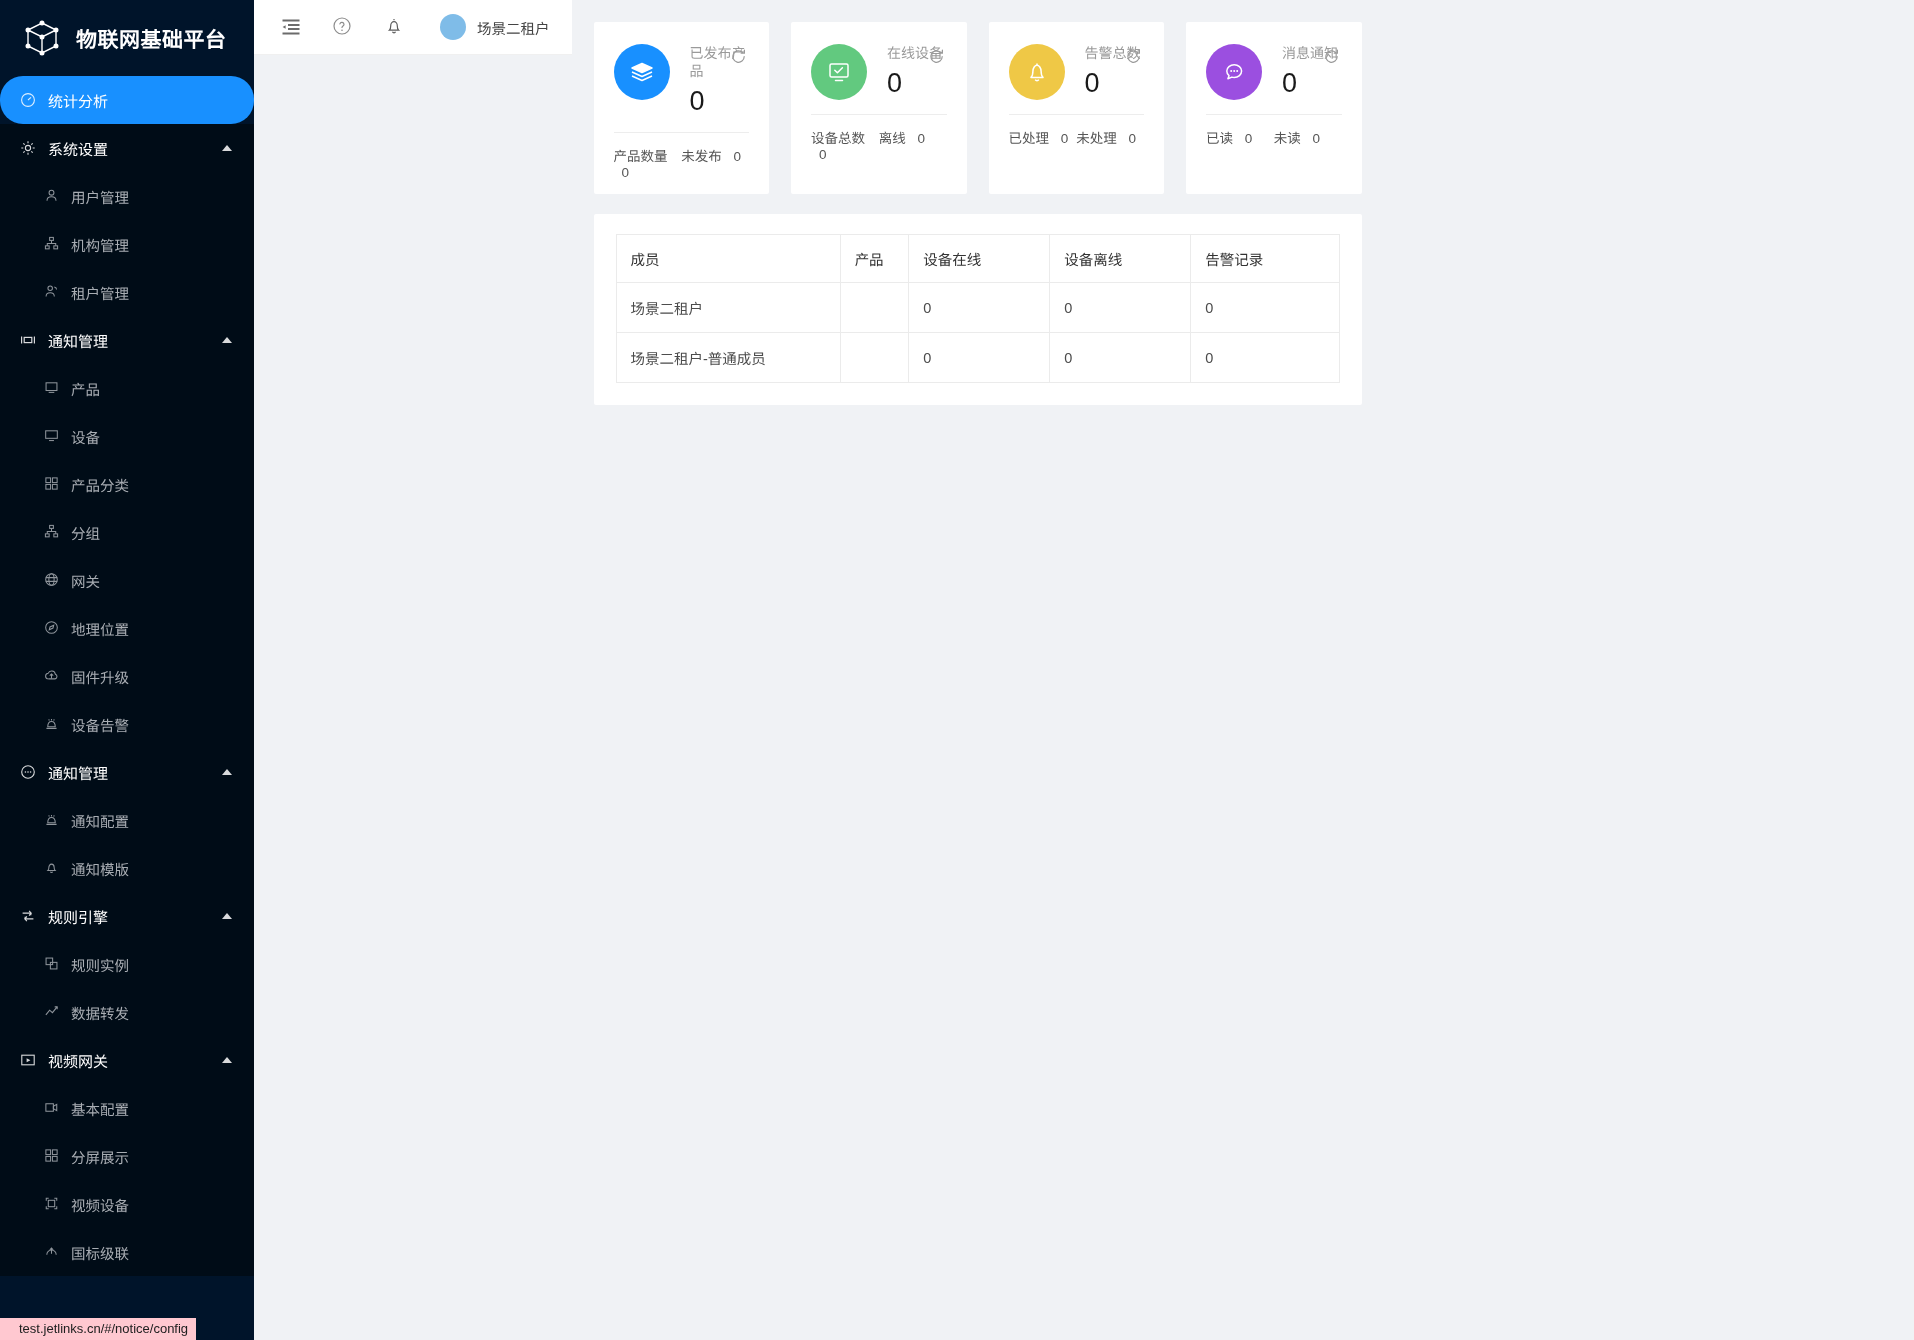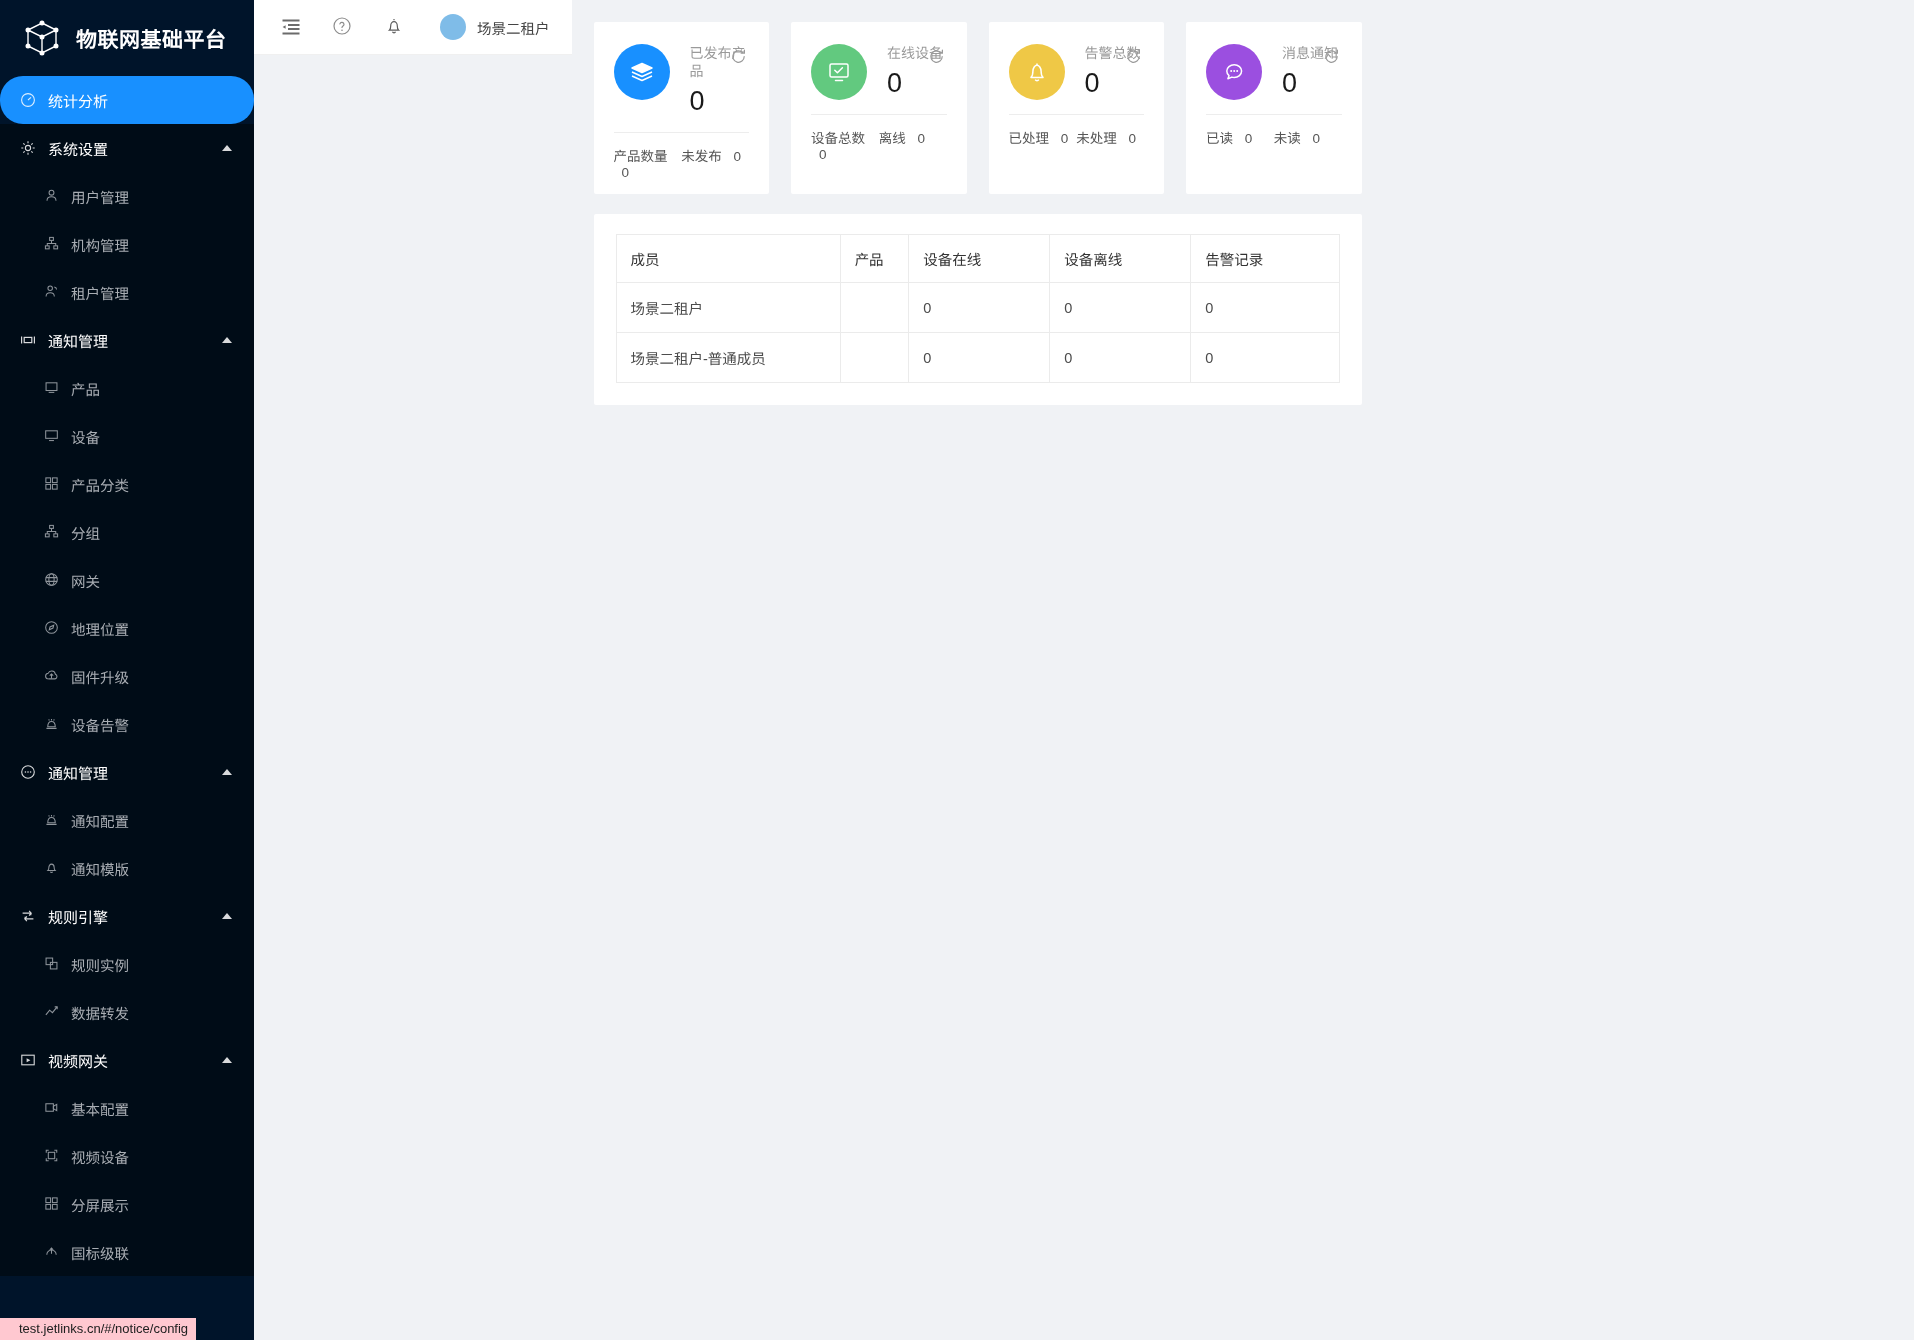--- a/index.html
+++ b/index.html
@@ -401,36 +401,36 @@
             <svg width="15" height="15" viewBox="0 0 16 16" fill="none" stroke="#a8adb3" stroke-width="1.1">
               <rect x="2" y="4" width="8" height="8"></rect>
                 <path d="M10 6.6l3.6-2v6.8l-3.6-2z"></path>
             </svg>
           </span>
           <span>基本配置</span>
         </div>
         <div class="nav-item">
           <span class="ico">
             <svg width="15" height="15" viewBox="0 0 16 16" fill="none" stroke="#a8adb3" stroke-width="1.1">
-              <path d="M2.4 5V2.4H5M11 2.4h2.6V5M13.6 11v2.6H11M5 13.6H2.4V11"></path>
-              <rect x="4.6" y="4.6" width="6.8" height="6.8"></rect>
-            </svg>
-          </span>
-          <span>视频设备</span>
-        </div>
-        <div class="nav-item">
-          <span class="ico">
-            <svg width="15" height="15" viewBox="0 0 16 16" fill="none" stroke="#a8adb3" stroke-width="1.1">
               <rect x="2" y="2" width="5" height="5"></rect>
                 <rect x="9" y="2" width="5" height="5"></rect>
               <rect x="2" y="9" width="5" height="5"></rect>
                 <rect x="9" y="9" width="5" height="5"></rect>
             </svg>
           </span>
           <span>分屏展示</span>
+        </div>
+        <div class="nav-item">
+          <span class="ico">
+            <svg width="15" height="15" viewBox="0 0 16 16" fill="none" stroke="#a8adb3" stroke-width="1.1">
+              <path d="M2.4 5V2.4H5M11 2.4h2.6V5M13.6 11v2.6H11M5 13.6H2.4V11"></path>
+              <rect x="4.6" y="4.6" width="6.8" height="6.8"></rect>
+            </svg>
+          </span>
+          <span>视频设备</span>
         </div>
         <div class="nav-item">
           <span class="ico">
             <svg width="15" height="15" viewBox="0 0 16 16" fill="none" stroke="#a8adb3" stroke-width="1.1">
               <path d="M3 11.4a5 5 0 0 1 10 0"></path>
                 <path d="M8 10.4V4.4M6.2 6.2L8 4.3l1.8 1.9"></path>
             </svg>
           </span>
           <span>国标级联</span>
         </div>

